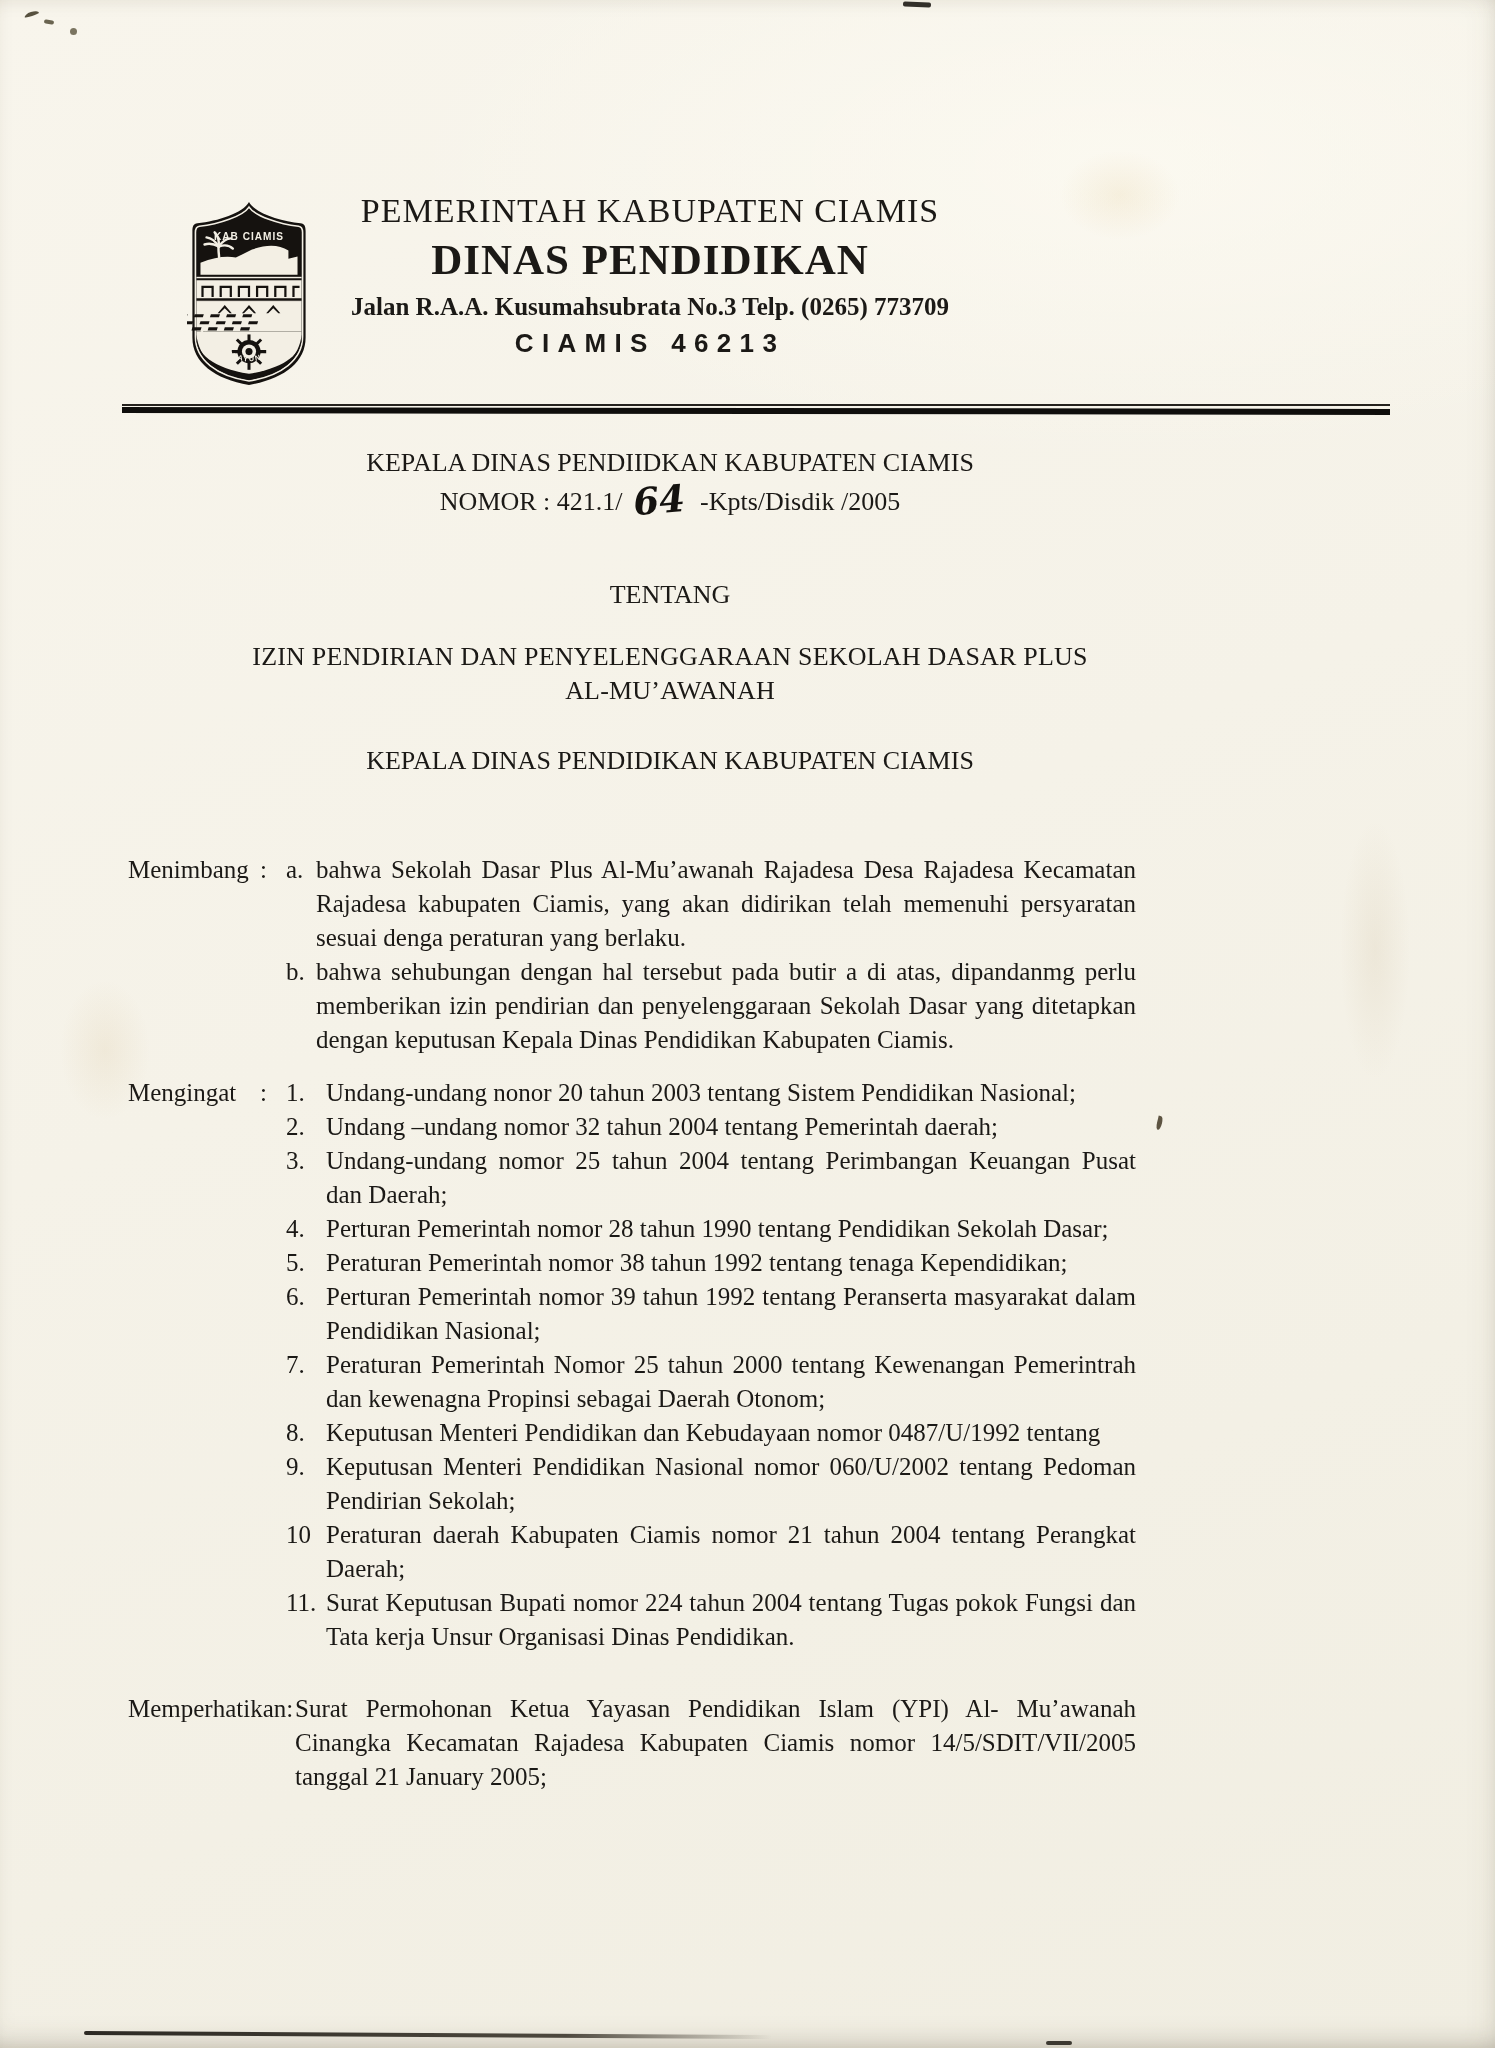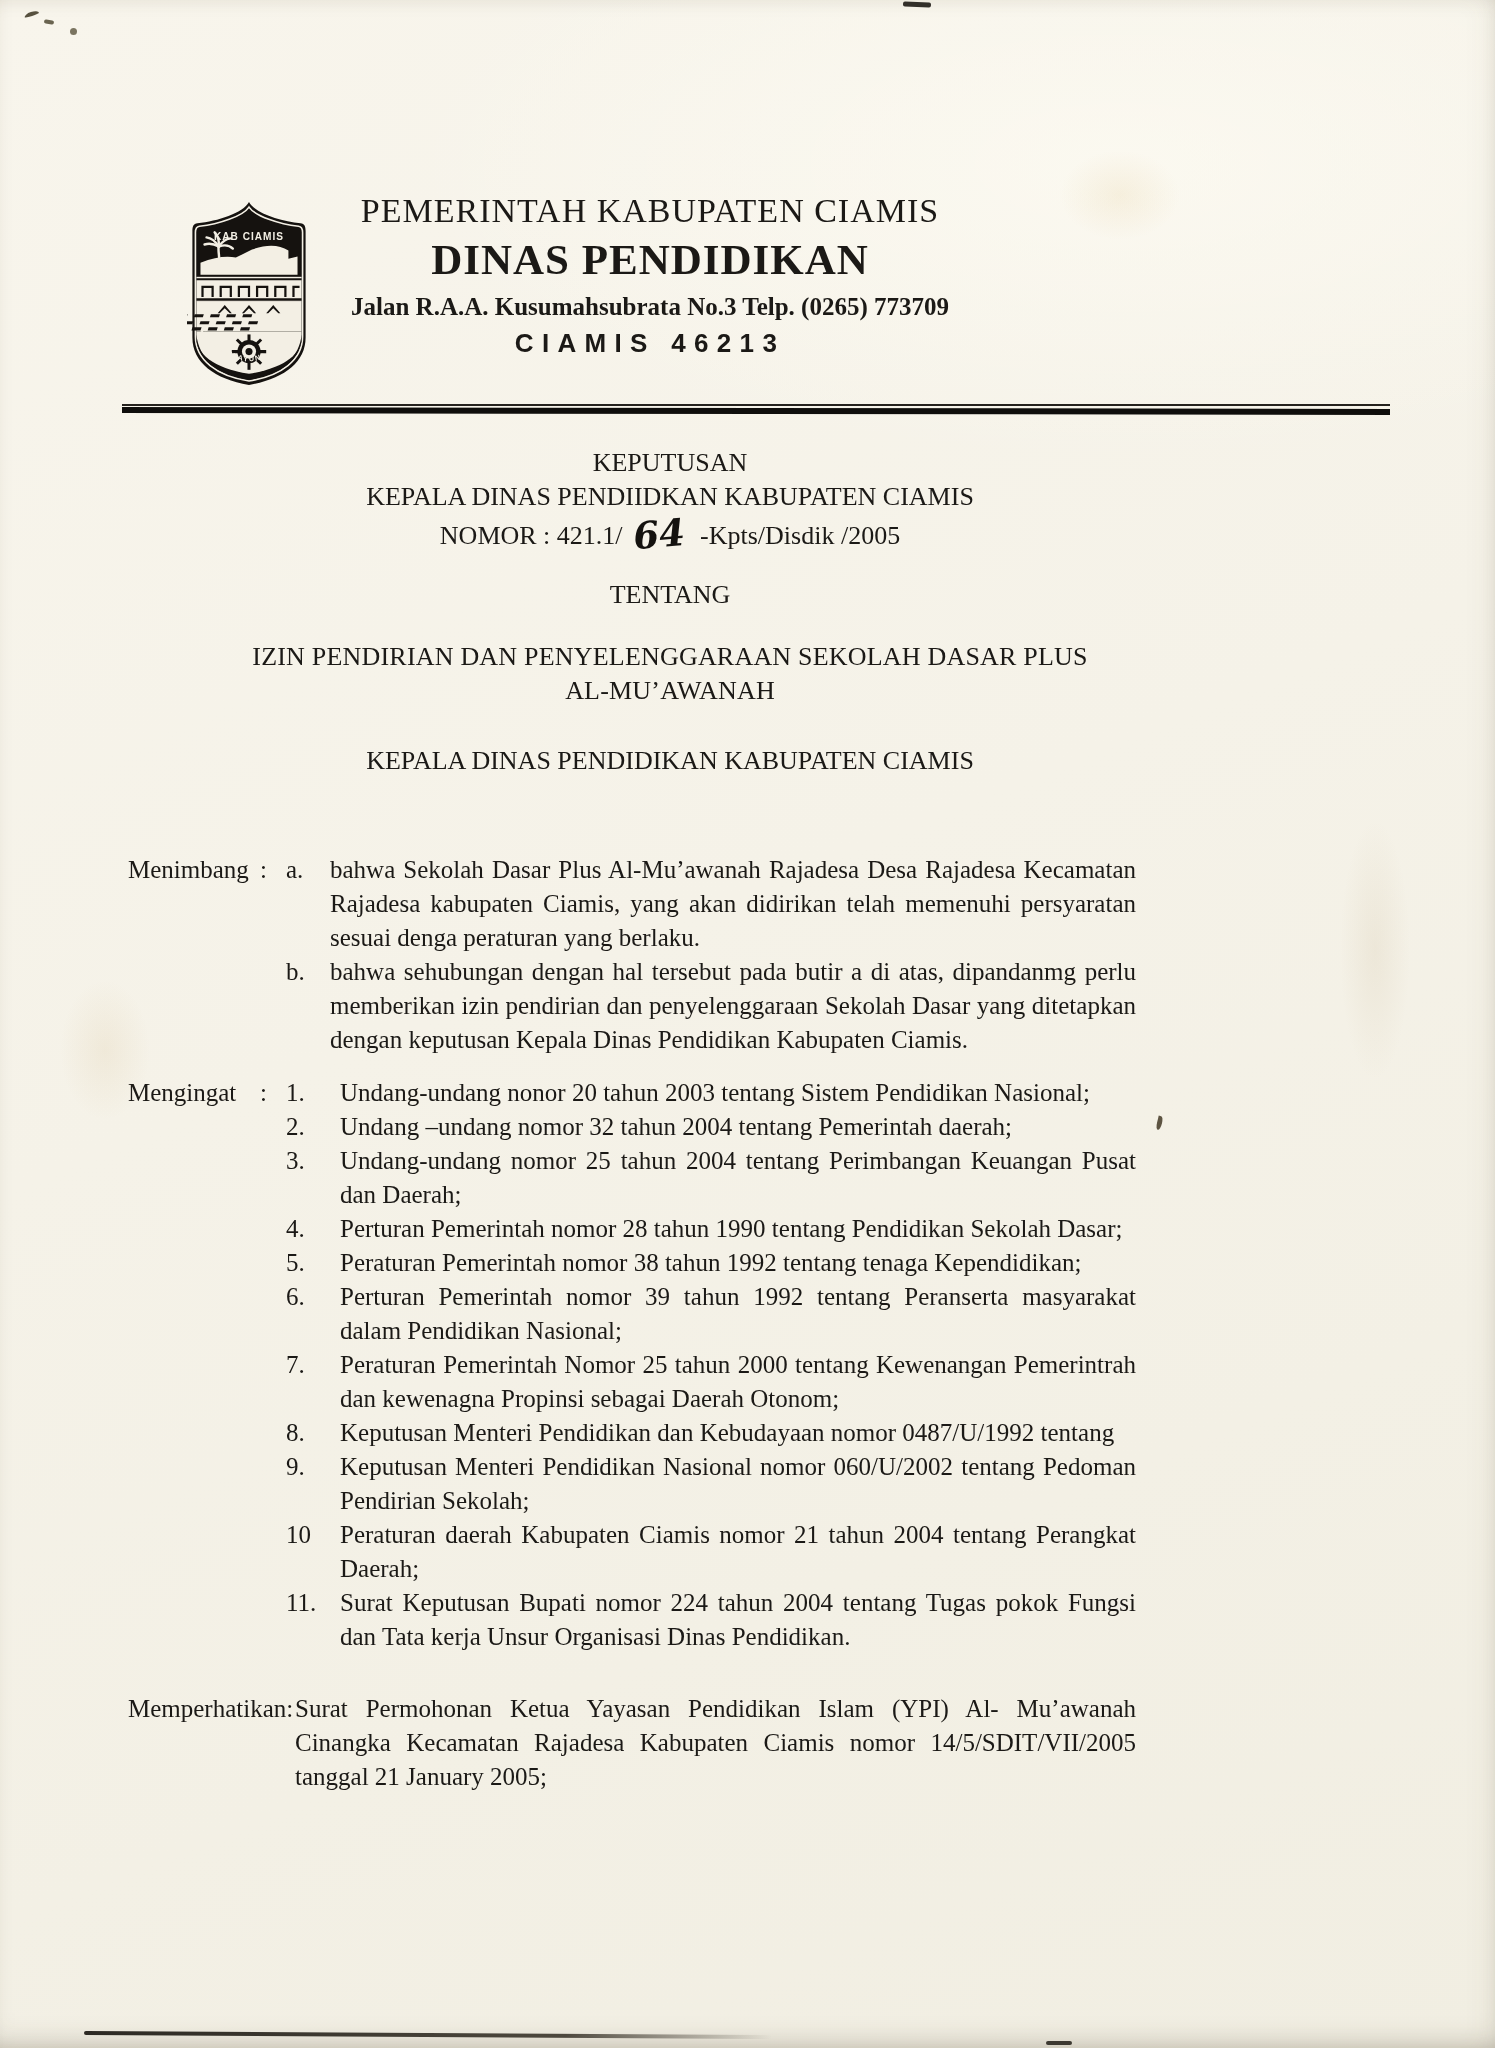--- a/index.html
+++ b/index.html
@@ -33,21 +33,21 @@
     display:inline-block;transform:rotate(-5deg) translateY(3px);margin:0 16px 0 10px;color:#14120f;
   }
   
   .clause{position:absolute;left:128px;width:1008px;display:flex;align-items:flex-start;font-size:25px;line-height:34px;}
   .clause-label{width:132px;flex:none;}
   .clause-colon{width:26px;flex:none;text-align:left;}
   .clause-items{flex:1;}
   .li{display:flex;align-items:flex-start;}
   .li .marker{flex:none;width:30px;}
   .mengingat .li .marker{width:40px;}
-  .li .txt{flex:1;text-align:justify;text-align-last:left;margin-left:14px;}
+  .li .txt{flex:1;text-align:justify;text-align-last:left;}
   .memperhatikan .clause-label{width:167px;}
   .memperhatikan .txt{flex:1;text-align:justify;text-align-last:left;}
   
   .mark{position:absolute;background:#57513f;border-radius:2px;}
   .pen1{left:24px;top:12px;width:15px;height:4px;transform:rotate(-18deg);border-radius:50% 50% 50% 50%/80% 80% 20% 20%;}
   .pen2{left:44px;top:20px;width:10px;height:4px;transform:rotate(10deg);background:#6a6450;}
   .pen3{left:70px;top:28px;width:7px;height:7px;border-radius:50%;background:#7a7460;}
   .topdash{left:903px;top:2px;width:28px;height:5px;background:#33302a;transform:rotate(2deg);}
   .comma{left:1157px;top:1116px;width:5px;height:14px;background:#5d5442;border-radius:0 60% 60% 60%;transform:rotate(14deg);}
   .scanline{left:84px;top:2033px;width:688px;height:4px;background:linear-gradient(90deg,#2c2923,#4d483e 70%,rgba(77,72,62,0));transform:rotate(.35deg);border-radius:2px;}
@@ -151,21 +151,20 @@
     <div class="lh-address">Jalan R.A.A. Kusumahsubrata No.3 Telp. (0265) 773709</div>
     <div class="lh-city">CIAMIS 46213</div>
   </header>
 
   <div class="rule">
     <div class="thin"></div>
     <div class="thick"></div>
   </div>
 
   <div class="center-block decree-head">
-    <div>KEPUTUSAN</div>
     <div>KEPALA DINAS PENDIIDKAN KABUPATEN CIAMIS</div>
     <div>
       <span>NOMOR : 421.1/</span><span class="hand">64</span><span>-Kpts/Disdik /2005</span>
     </div>
   </div>
 
   <div class="center-block about">
     <div>IZIN PENDIRIAN DAN PENYELENGGARAAN SEKOLAH DASAR  PLUS</div>
     <div>AL-MU’AWANAH</div>
   </div>

